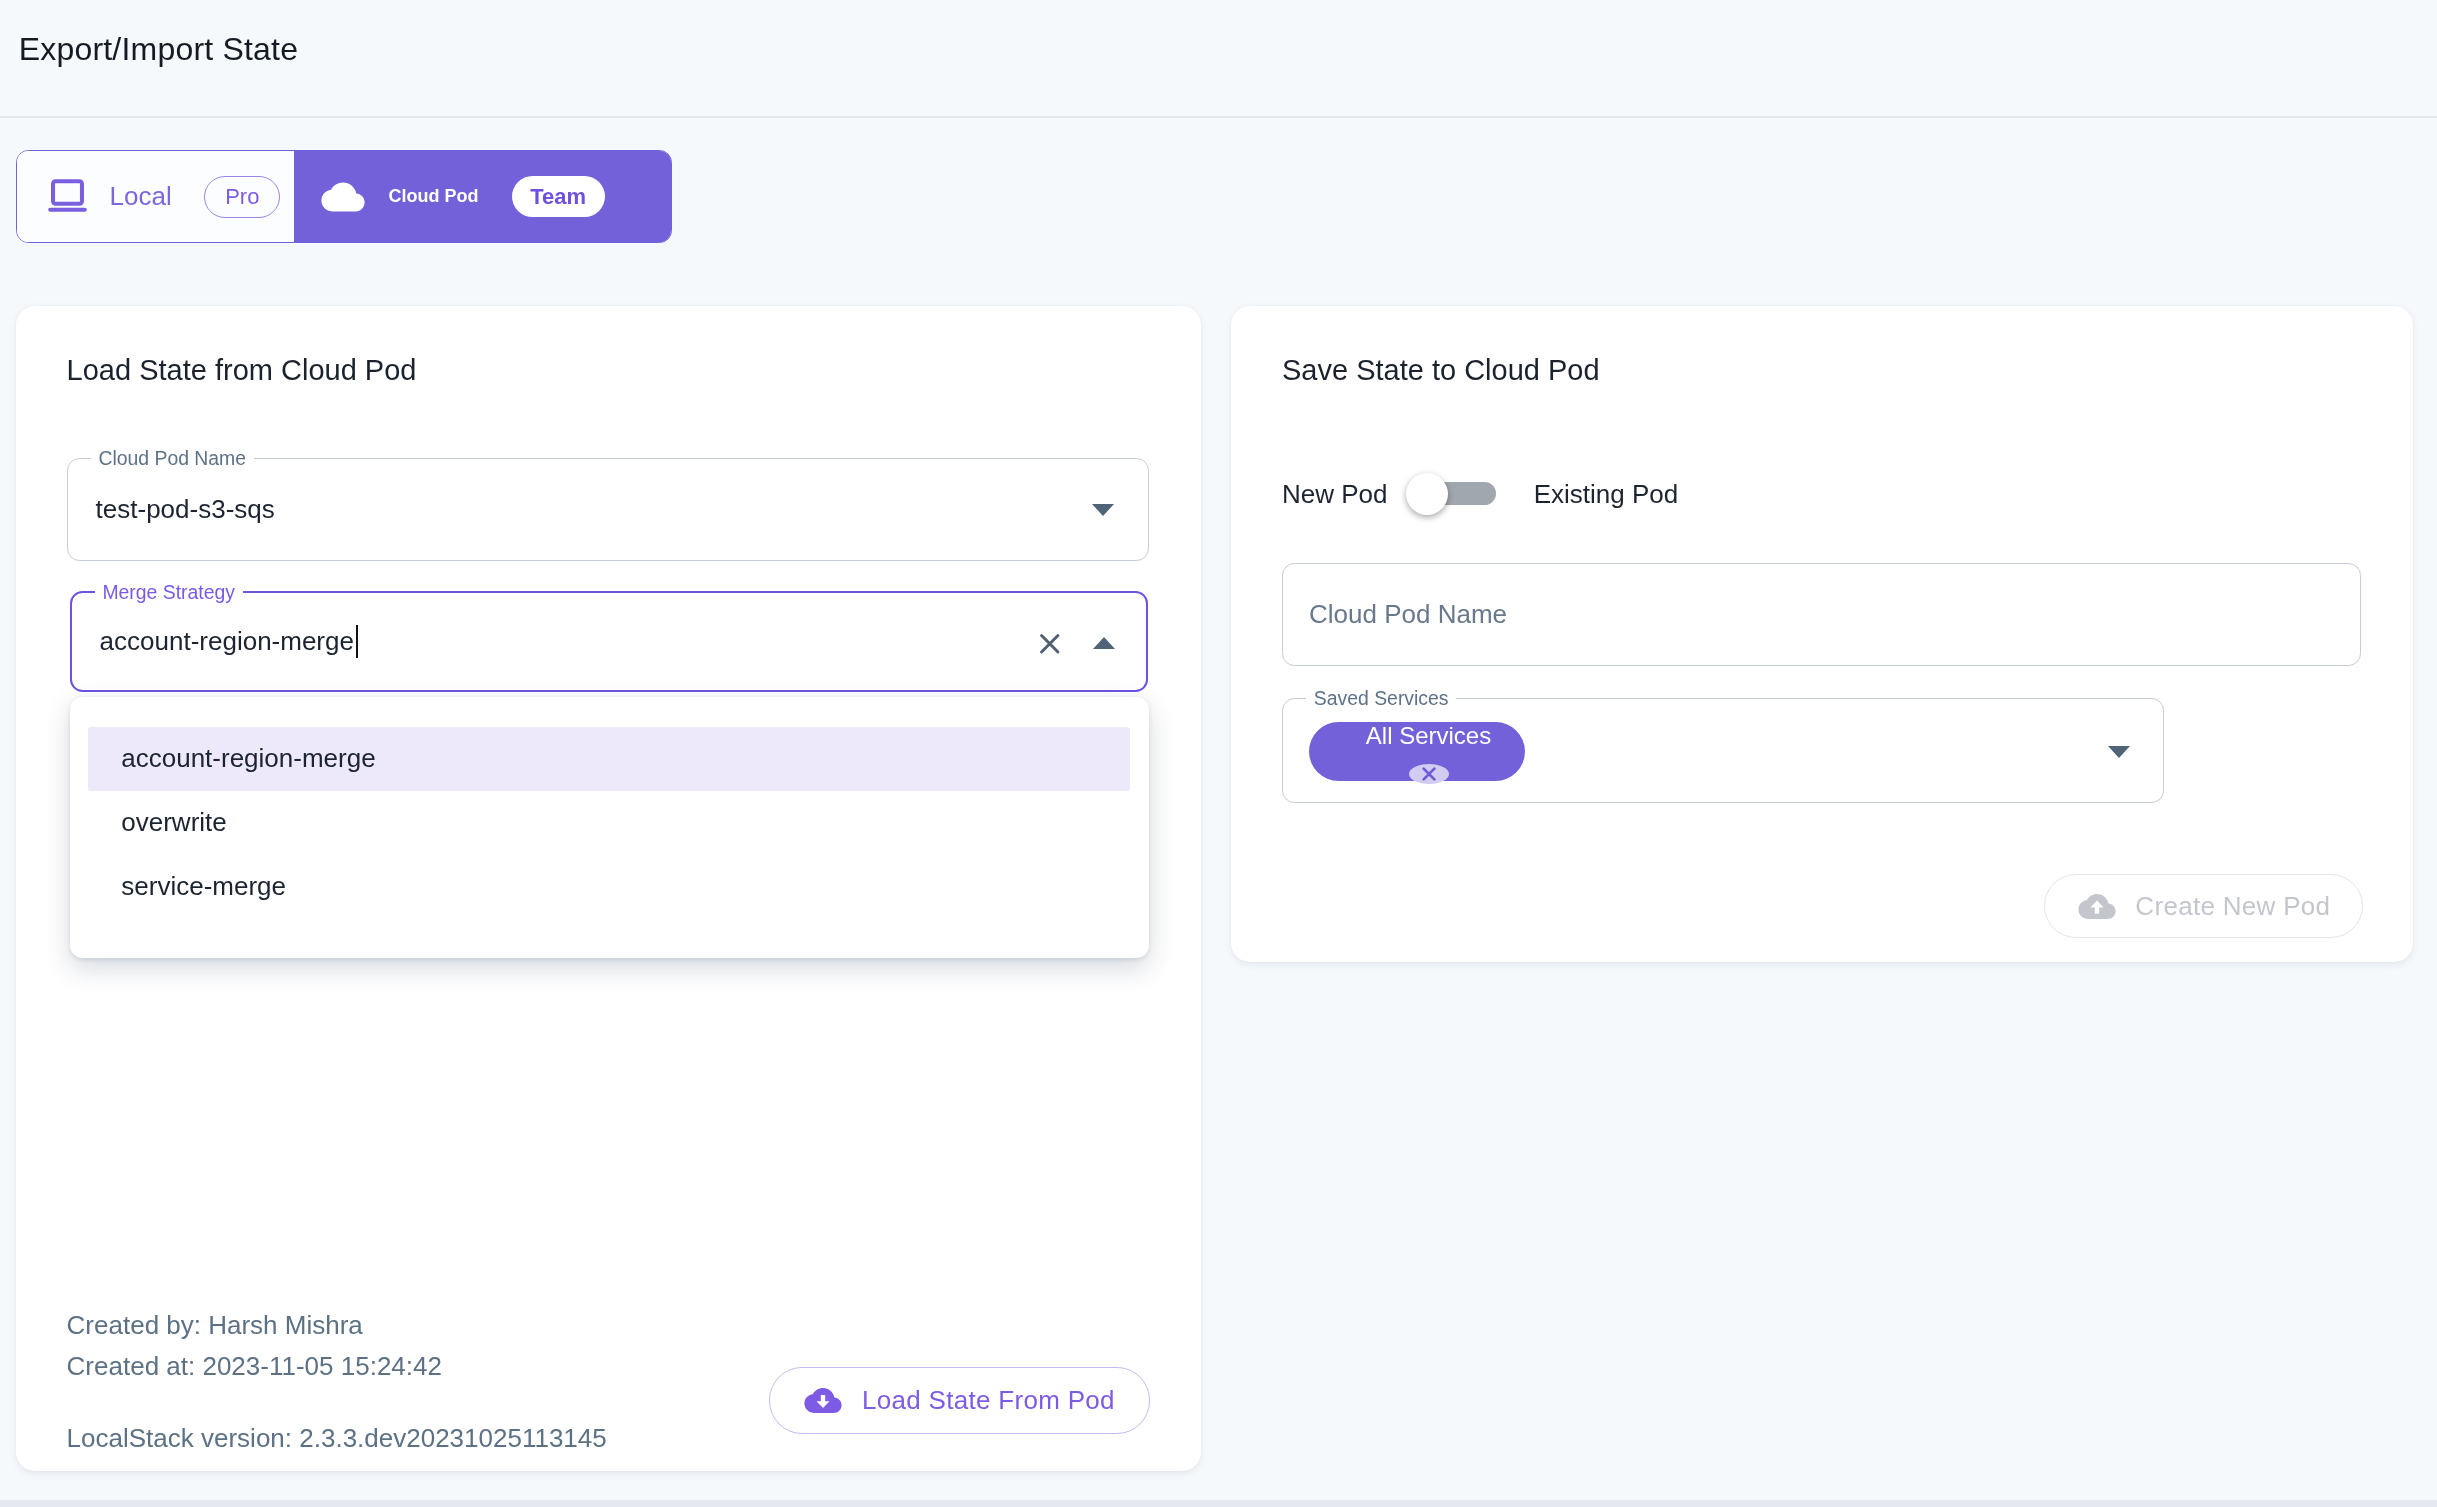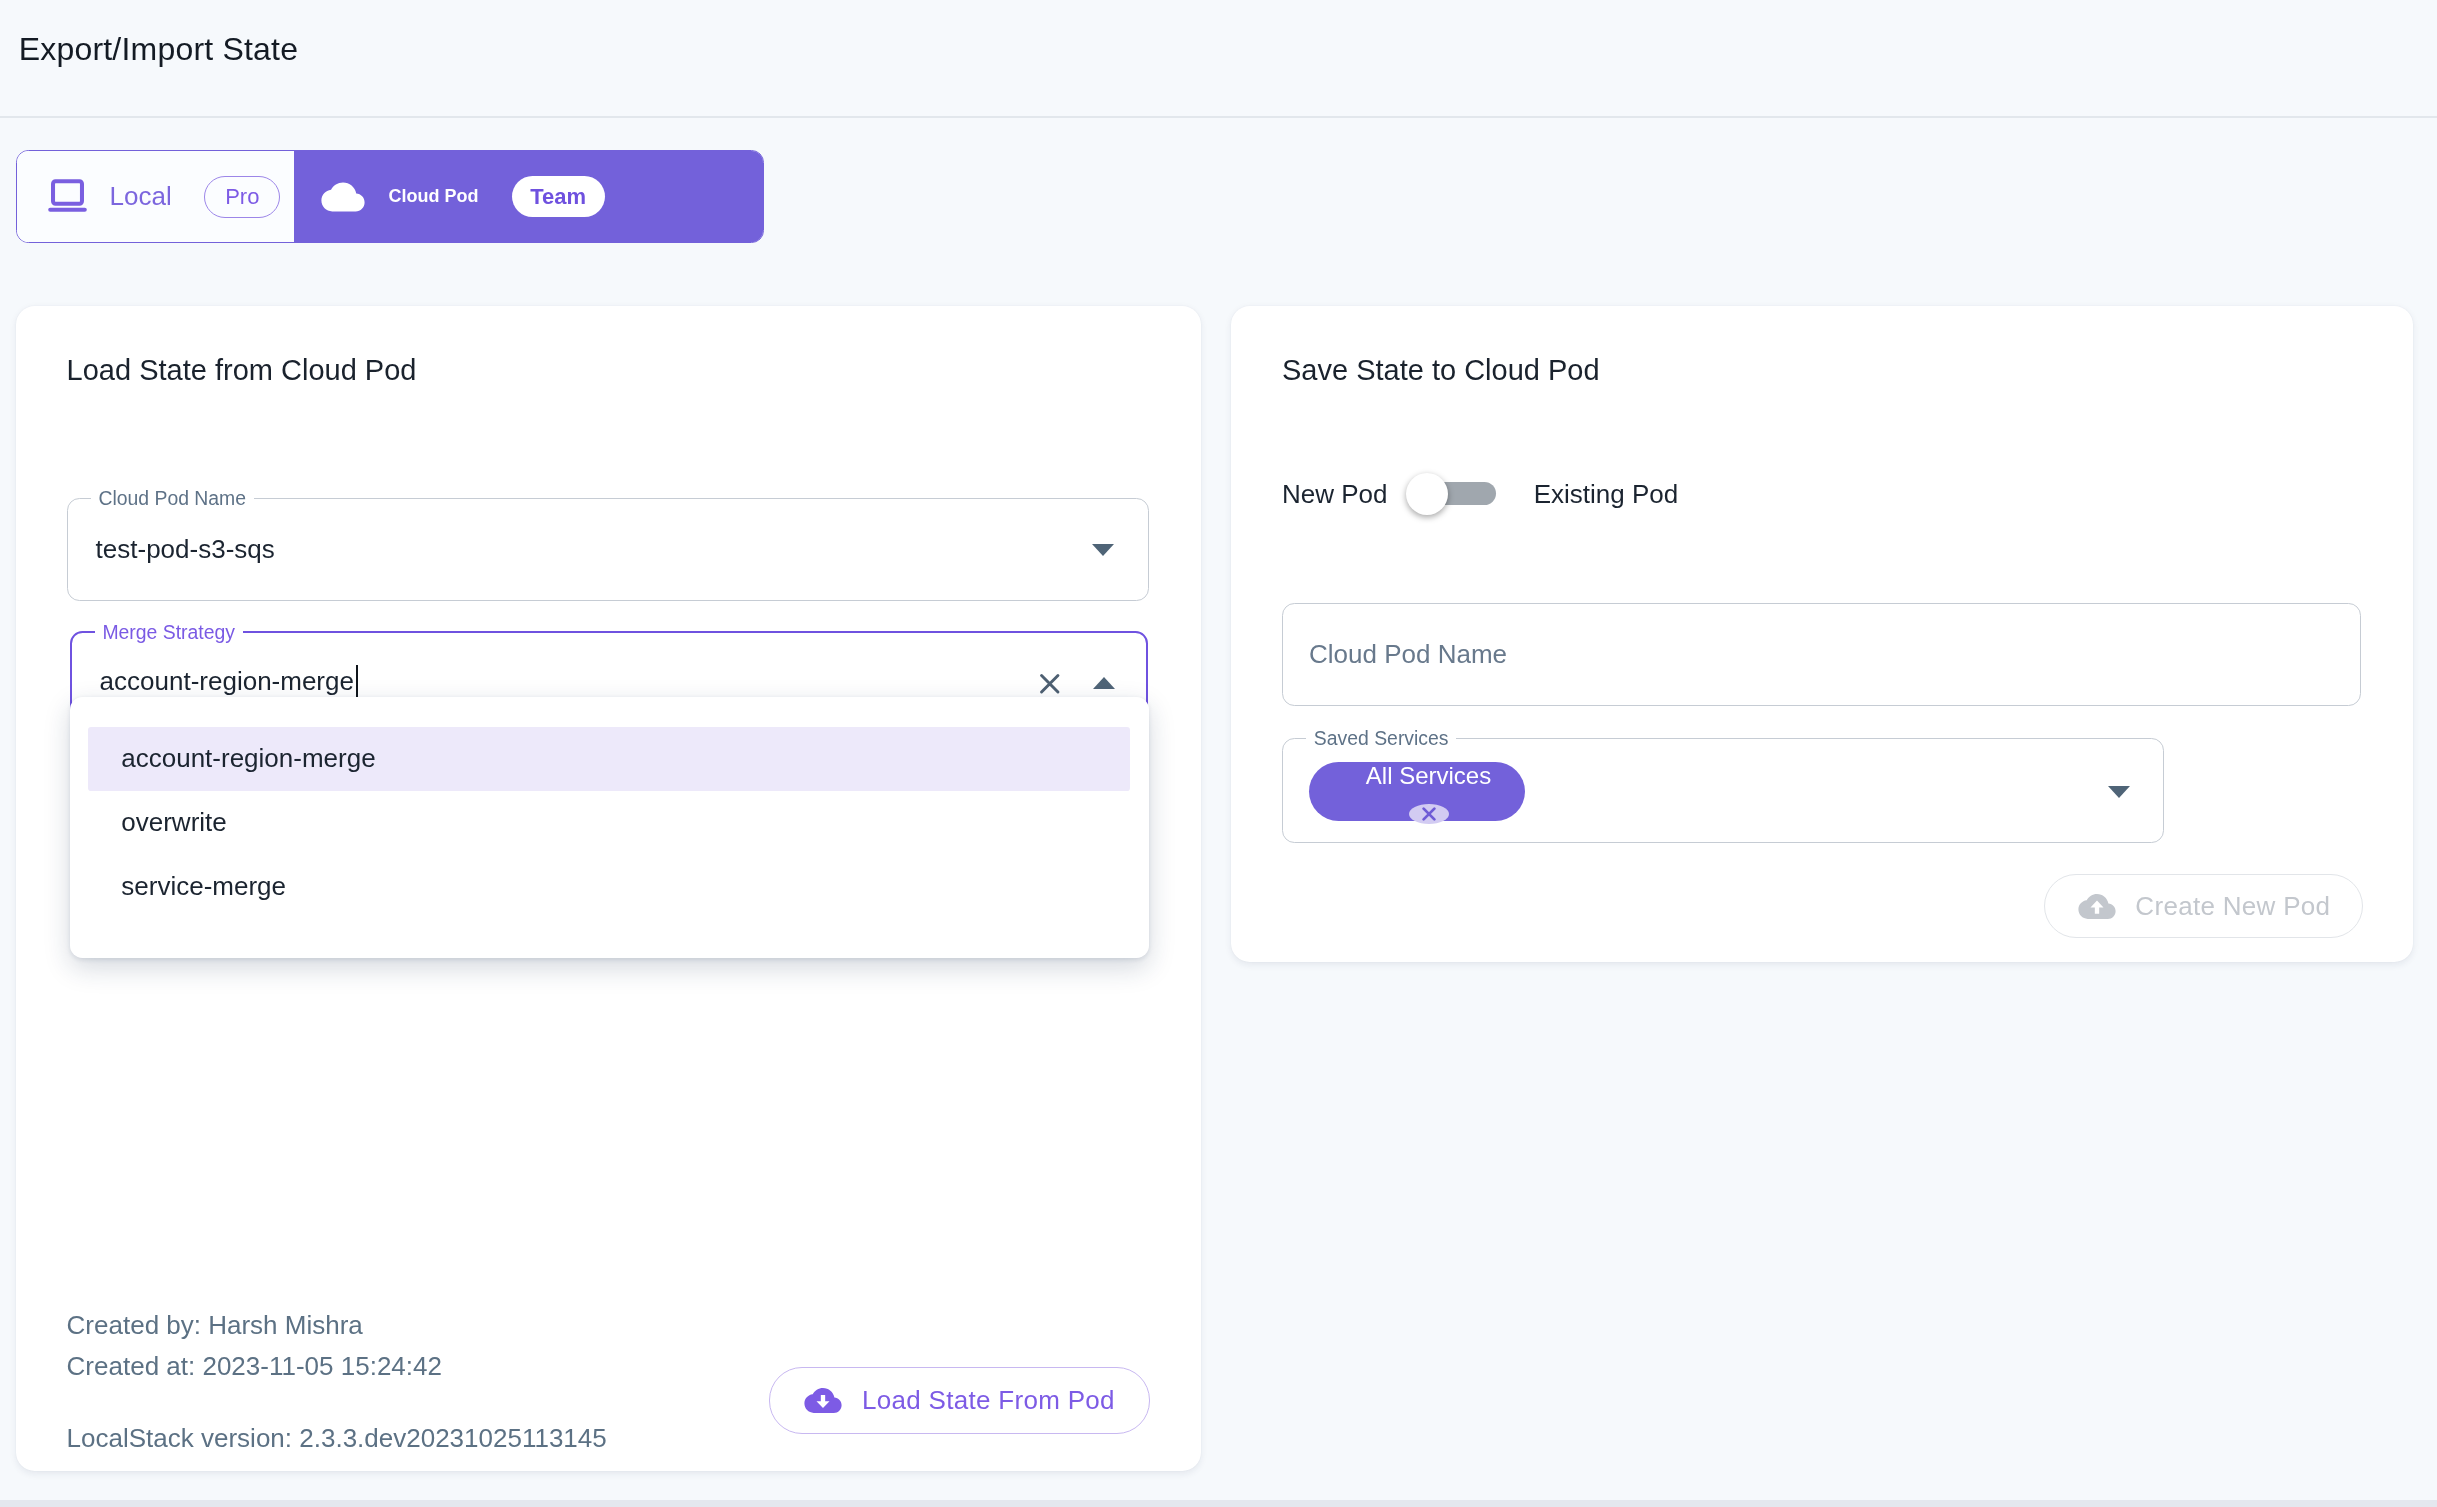--- a/index.html
+++ b/index.html
@@ -16,39 +16,39 @@
   }
   *{box-sizing:border-box;margin:0;padding:0;}
   body{font-family:"Liberation Sans",sans-serif;background:var(--page-bg);}
   #stage{position:relative;width:2438px;height:1507px;background:var(--page-bg);overflow:hidden;}
 
   
   .page-title{position:absolute;left:18.7px;top:31px;font-size:32px;font-weight:500;color:#141B24;letter-spacing:0.2px;}
   .header-divider{position:absolute;left:0;top:116px;width:2438px;height:1.6px;background:#E2E7EC;}
 
   
-  .tabgroup{position:absolute;left:15.6px;top:150px;width:748px;height:93px;border:1.6px solid var(--accent);border-radius:12.4px;display:flex;overflow:hidden;background:#FBFDFF;}
+  .tabgroup{position:absolute;left:15.6px;top:150px;width:656px;height:93px;border:1.6px solid var(--accent);border-radius:12.4px;display:flex;overflow:hidden;background:#FBFDFF;}
   .tab{display:flex;align-items:center;height:100%;}
   .tab-local{width:277px;padding-left:28px;gap:20px;background:#FBFDFF;}
   .tab-local .tab-label{font-size:26px;color:#7C66DE;}
   .badge-pro{border:1.6px solid #9C86E8;color:var(--accent-text);border-radius:777px;padding:7px 20px;font-size:22px;margin-left:12.4px;}
   .tab-cloud{flex:1;background:var(--accent);padding-left:25px;gap:22px;}
   .tab-cloud .tab-label{font-size:18px;color:#fff;font-weight:700;}
   .badge-team{background:#fff;color:#6F51DF;font-weight:700;border-radius:777px;padding:7.8px 18.7px;font-size:22px;margin-left:11px;}
   .laptop-svg{width:45px;height:39px;color:#7A5FE0;}
   .cloud-svg-white{width:48px;height:36px;}
 
   
   .card{position:absolute;background:#fff;border-radius:18.7px;box-shadow:0 2.3px 7.8px rgba(23,43,77,.08),0 0 1.6px rgba(23,43,77,.06);}
   #load-card{left:15.6px;top:306px;width:1185px;height:1165px;}
   #save-card{left:1231px;top:306px;width:1182px;height:656px;}
   .card-title{position:absolute;left:51px;top:48px;font-size:29px;color:#1A222D;font-weight:400;}
 
   
-  .field{position:absolute;border-radius:12.4px;background:#fff;margin-top:40px;}
+  .field{position:absolute;border-radius:12.4px;background:#fff;}
   .field-label{position:absolute;top:-12.4px;left:23px;background:#fff;padding:0 7.8px;font-size:19.4px;color:var(--label-gray);line-height:23px;}
   .field-value{position:absolute;left:28px;top:0;height:100%;display:flex;align-items:center;font-size:26px;color:var(--input-text);}
   .caret-down{width:0;height:0;border-left:11px solid transparent;border-right:11px solid transparent;border-top:12.4px solid var(--caret-slate);}
   .caret-up{width:0;height:0;border-left:11px solid transparent;border-right:11px solid transparent;border-bottom:12.4px solid var(--caret-slate);}
 
   #pod-select{left:51px;top:152px;width:1082px;height:103px;border:1.6px solid var(--border-gray);}
   #pod-select .caret-down{position:absolute;right:34px;top:45px;}
 
   #merge-field{left:54px;top:285px;width:1078px;height:101px;border:2.3px solid var(--accent-focus);}
   #merge-field .field-label{color:#7A5AE4;}

